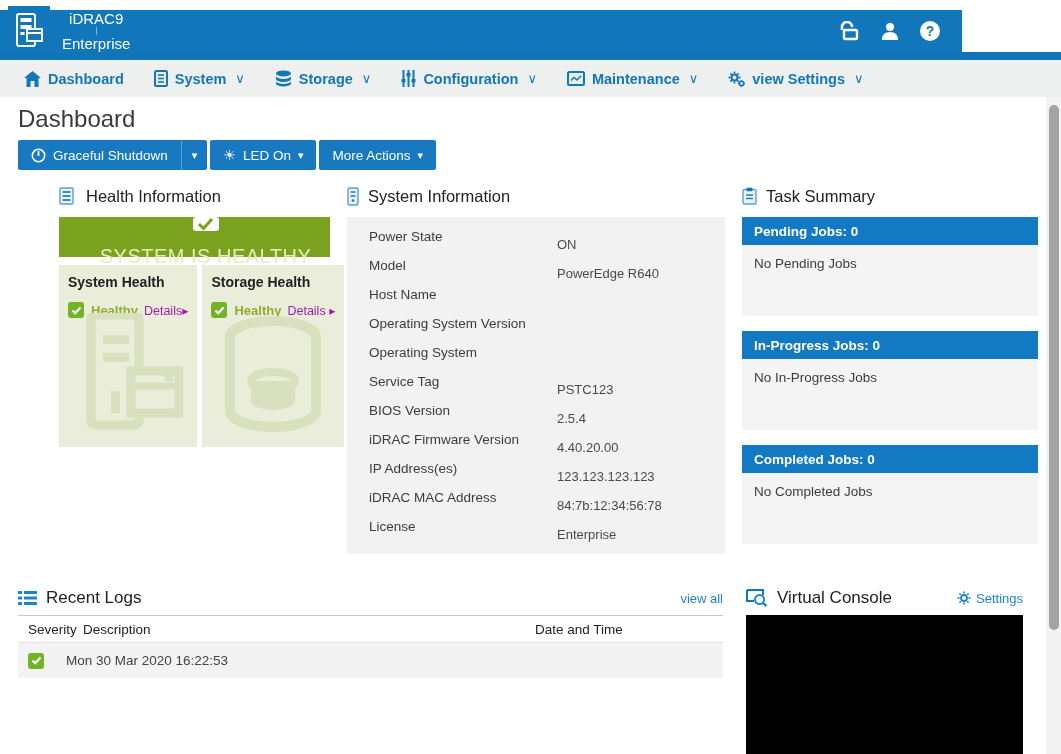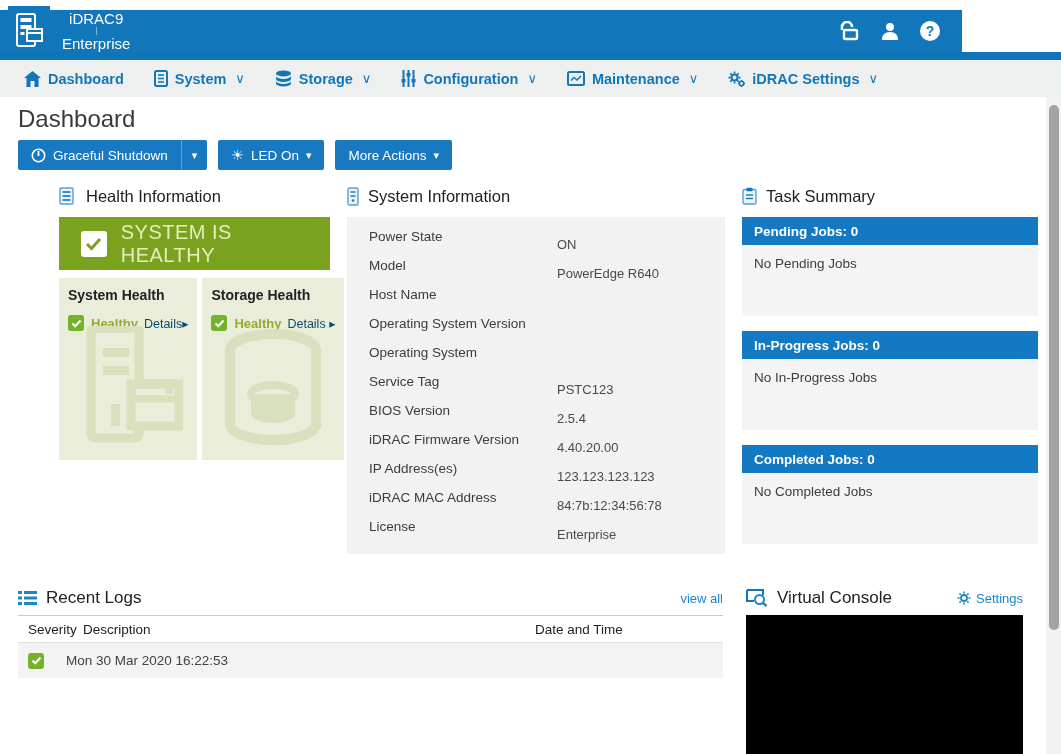--- a/index.html
+++ b/index.html
@@ -24,45 +24,45 @@
   .nav-item svg { display:block; }
 
   
   .scroll-track { position:absolute; right:0; top:97px; width:15px; height:657px; background:#f2f2f2; }
   .scroll-thumb { position:absolute; right:2px; top:105px; width:10px; height:525px; background:#a3a3a3; border-radius:6px; }
 
   
   .content { position:absolute; left:0; top:97px; width:1046px; }
   .page-title { margin:8px 0 7px 18px; font-size:24px; font-weight:normal; color:#3a3a3a; }
 
-  .toolbar { display:flex; gap:11px; margin-left:18px; }
+  .toolbar { display:flex; gap:3px; margin-left:18px; }
   .btn { background:#1878c0; color:#fff; border:none; font-family:inherit; font-size:13.5px; height:30px; display:flex; align-items:center; gap:7px; padding:0 13px; border-radius:2px; cursor:pointer; }
   .split { display:flex; border-radius:2px; overflow:hidden; }
   .split .btn { border-radius:0; }
   .split .btn.main { border-right:1px solid #5ea1d4; }
   .split .btn.caret-seg { padding:0 10px; }
   .caret { font-size:11px; }
 
   
   .columns { display:flex; margin:14px 0 0 18px; gap:17px; }
   .panel-header { display:flex; align-items:center; gap:9px; font-size:16.5px; color:#222; height:24px; margin-bottom:9px; }
   .panel-header svg { display:block; }
 
   .col-health { width:312px;padding-left:41px; }
-  .banner-healthy { height:53px; background:#7ba21e; display:flex; align-items:center; padding-left:22px; gap:14px; }
+  .banner-healthy { height:40px; background:#7ba21e; display:flex; align-items:center; padding-left:22px; gap:14px;flex-direction:column; }
   .banner-text { color:#e2efba; font-size:20px; letter-spacing:0.5px; }
   .checkbox { border-radius:3px; display:flex; align-items:center; justify-content:center; }
   .checkbox.big { width:26px; height:26px; background:#fff; color:#7ba21e; }
   .checkbox.small { width:16px; height:16px; background:#72b32a; color:#fff; }
   .health-cards { display:flex; gap:5px; margin-top:8px; }
   .health-card { width:153px; height:182px; background:#e9edd9; padding:9px 9px; position:relative; }
   .health-card h3 { font-size:14px; color:#222; margin-bottom:12px; }
   .hc-status { display:flex; align-items:center; gap:6px; font-size:13px; }
   .hc-status .status-text { color:#93ab2f; font-weight:bold; flex:1 1 auto; margin-left:1px; }
-  .details-link { color:#0c4a6e; font-size:12.5px; cursor:pointer; white-space:nowrap; }
+  .details-link { color:#a21caf; font-size:12.5px; cursor:pointer; white-space:nowrap; }
   .hc-watermark { position:absolute; left:0; right:0; bottom:14px; display:flex; justify-content:center; color:#d9e0bd; }
 
   .col-sysinfo { width:378px; }
   .si-panel { background:#f2f2f2; padding:8px 0 10px 0; }
   .si-row { display:flex; min-height:29px; align-items:flex-start; padding-left:22px; }
   .si-label { width:188px; font-size:13.5px; color:#3c3c3c; padding-top:4px; }
   .si-value { font-size:13px; color:#4a4a4a; position:relative; top:12px; }
 
   .col-tasks { width:296px; }
   .task-section { margin-bottom:15px; }
@@ -182,21 +182,21 @@
             <line x1="9.3" y1="3.7" x2="10.7" y2="2.3"></line>
         </g>
         <circle cx="13.5" cy="12.5" r="2.2" fill="none" stroke="#1176ba" stroke-width="1.6"></circle>
         <g stroke="#1176ba" stroke-width="1.4">
           <line x1="13.5" y1="9" x2="13.5" y2="10.3"></line>
             <line x1="13.5" y1="14.7" x2="13.5" y2="16"></line>
           <line x1="10" y1="12.5" x2="11.3" y2="12.5"></line>
             <line x1="15.7" y1="12.5" x2="17" y2="12.5"></line>
         </g>
       </svg>
-      <span>iDRAC Settings</span>
+      <span>view Settings</span>
       <span class="chev">∨</span>
     </div>
   </div>
 
   <div class="scroll-track"></div>
   <div class="scroll-thumb"></div>
 
   <div class="content">
     <h1 class="page-title">Dashboard</h1>
 

